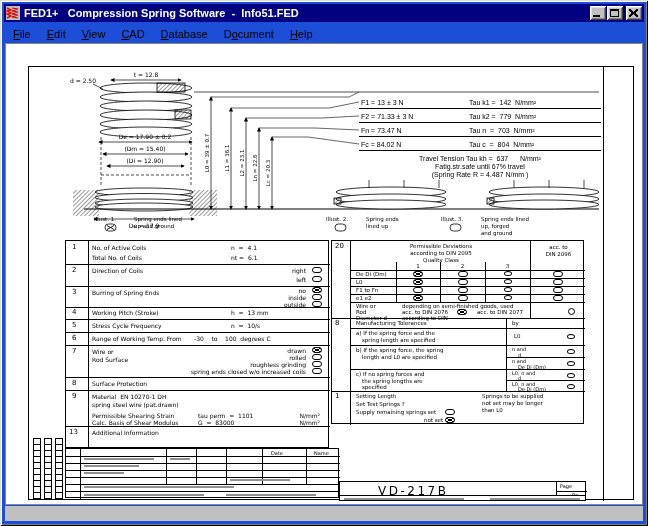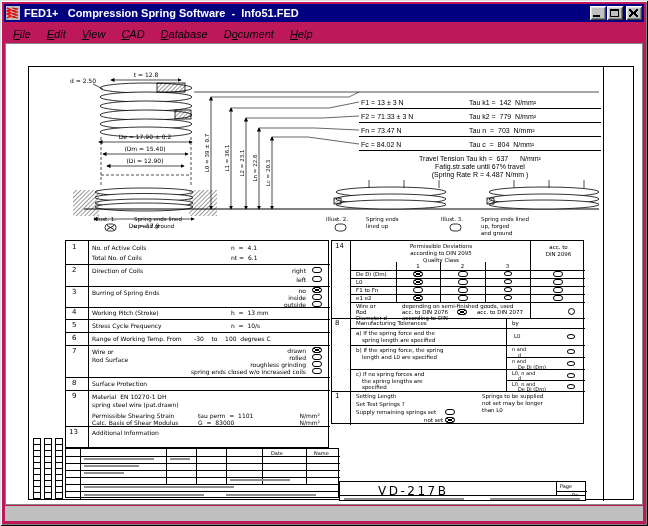--- a/index.html
+++ b/index.html
@@ -1,30 +1,30 @@
 <!DOCTYPE html>
 <html><head>
 <meta charset="utf-8">
 <style>
   html,body{margin:0;padding:0;background:#808080;}
   *{box-sizing:border-box;}
-  #window{position:relative;width:648px;height:526px;background:#be185d;
+  #window{position:relative;width:648px;height:526px;background:#1d4ed8;
     box-shadow:inset 1px 1px 0 #dfdfdf, inset -1px -1px 0 #000, inset 2px 2px 0 #fff, inset -2px -2px 0 #808080;
     font-family:"Liberation Sans",sans-serif;}
   .titlebar{position:absolute;left:4px;top:4px;right:4px;height:18px;background:#000080;display:flex;align-items:center;padding:0 2px;}
   .title-text{color:#fff;font-weight:bold;font-size:11px;white-space:pre;margin-left:4px;flex:1;overflow:hidden;}
   .tbtn{width:16px;height:14px;background:#c0c0c0;position:relative;margin-left:1px;
     box-shadow:inset 1px 1px 0 #fff, inset -1px -1px 0 #404040, inset 2px 2px 0 #dfdfdf, inset -2px -2px 0 #808080;}
   .g-min{position:absolute;left:3px;bottom:3px;width:7px;height:2px;background:#000;}
   .g-max{position:absolute;left:3px;top:3px;width:9px;height:8px;border:1px solid #000;border-top-width:2px;}
   .g-x{position:absolute;left:3px;top:3px;width:9px;height:8px;
     background:linear-gradient(to bottom right,transparent 42%,#000 42%,#000 58%,transparent 58%),
                linear-gradient(to top right,transparent 42%,#000 42%,#000 58%,transparent 58%);}
   .menubar{position:absolute;left:5px;top:25px;right:5px;height:17px;display:flex;align-items:center;font-size:11px;}
-  .mitem{padding:1px 8px;color:#000;font-style:italic;}
+  .mitem{padding:1px 8px;color:#000;}
   .mu{text-decoration:underline;}
   .client{position:absolute;left:5px;top:43px;width:638px;height:462px;background:#fff;border:1px solid #868686;overflow:hidden;}
   .statusbar{position:absolute;left:5px;top:506px;right:5px;height:15px;background:#c0c0c0;font-size:9.5px;color:#000;padding:2px 0 0 2px;white-space:pre;overflow:hidden;}
   .sheet{position:absolute;left:22px;top:22px;width:606px;height:434px;border:1px solid #000;background:#fff;}
   .t{position:absolute;font-size:6px;line-height:6px;color:#000;white-space:pre;font-family:"DejaVu Sans",sans-serif;}
   .t7{font-size:7px;line-height:7px;}
   .t55{font-size:5.5px;line-height:5.5px;}
   .t5{font-size:5px;line-height:5px;}
   .big{font-size:13px;line-height:13px;letter-spacing:2.5px;font-family:"DejaVu Sans",sans-serif;}
   .hl{position:absolute;height:1px;background:#000;}
@@ -284,21 +284,21 @@
         <span class="t" style="left:26px;top:179px;">Calc. Basis of Shear Modulus</span>
         <span class="t" style="left:132px;top:179px;">G  =  83000</span>
         <span class="t" style="right:8px;top:179px;">N/mm²</span>
 
         <span class="t t7" style="left:3px;top:188px;">13</span>
         <span class="t" style="left:26px;top:189px;">Additional Information</span>
       </div>
 
       <div class="box" style="left:302px;top:173px;width:253px;height:184px;">
         <div class="vl" style="left:18px;top:0;height:184px;"></div>
-        <span class="t t7" style="left:3px;top:2px;">14</span>
+        <span class="t t7" style="left:3px;top:2px;">20</span>
         <span class="t t7" style="left:3px;top:79px;">8</span>
         <span class="t t7" style="left:3px;top:152px;">1</span>
 
         <span class="t t55" style="left:18px;top:3px;width:182px;text-align:center;">Permissible Deviations</span>
         <span class="t t55" style="left:18px;top:10px;width:182px;text-align:center;">according to DIN 2095</span>
         <span class="t t55" style="left:200px;top:4px;width:53px;text-align:center;">acc. to</span>
         <span class="t t55" style="left:200px;top:11px;width:53px;text-align:center;">DIN 2096</span>
         <span class="t t55" style="left:18px;top:17px;width:182px;text-align:center;">Quality Class</span>
         <span class="t t55" style="left:64px;top:23px;width:44px;text-align:center;">1</span>
         <span class="t t55" style="left:108px;top:23px;width:45px;text-align:center;">2</span>

